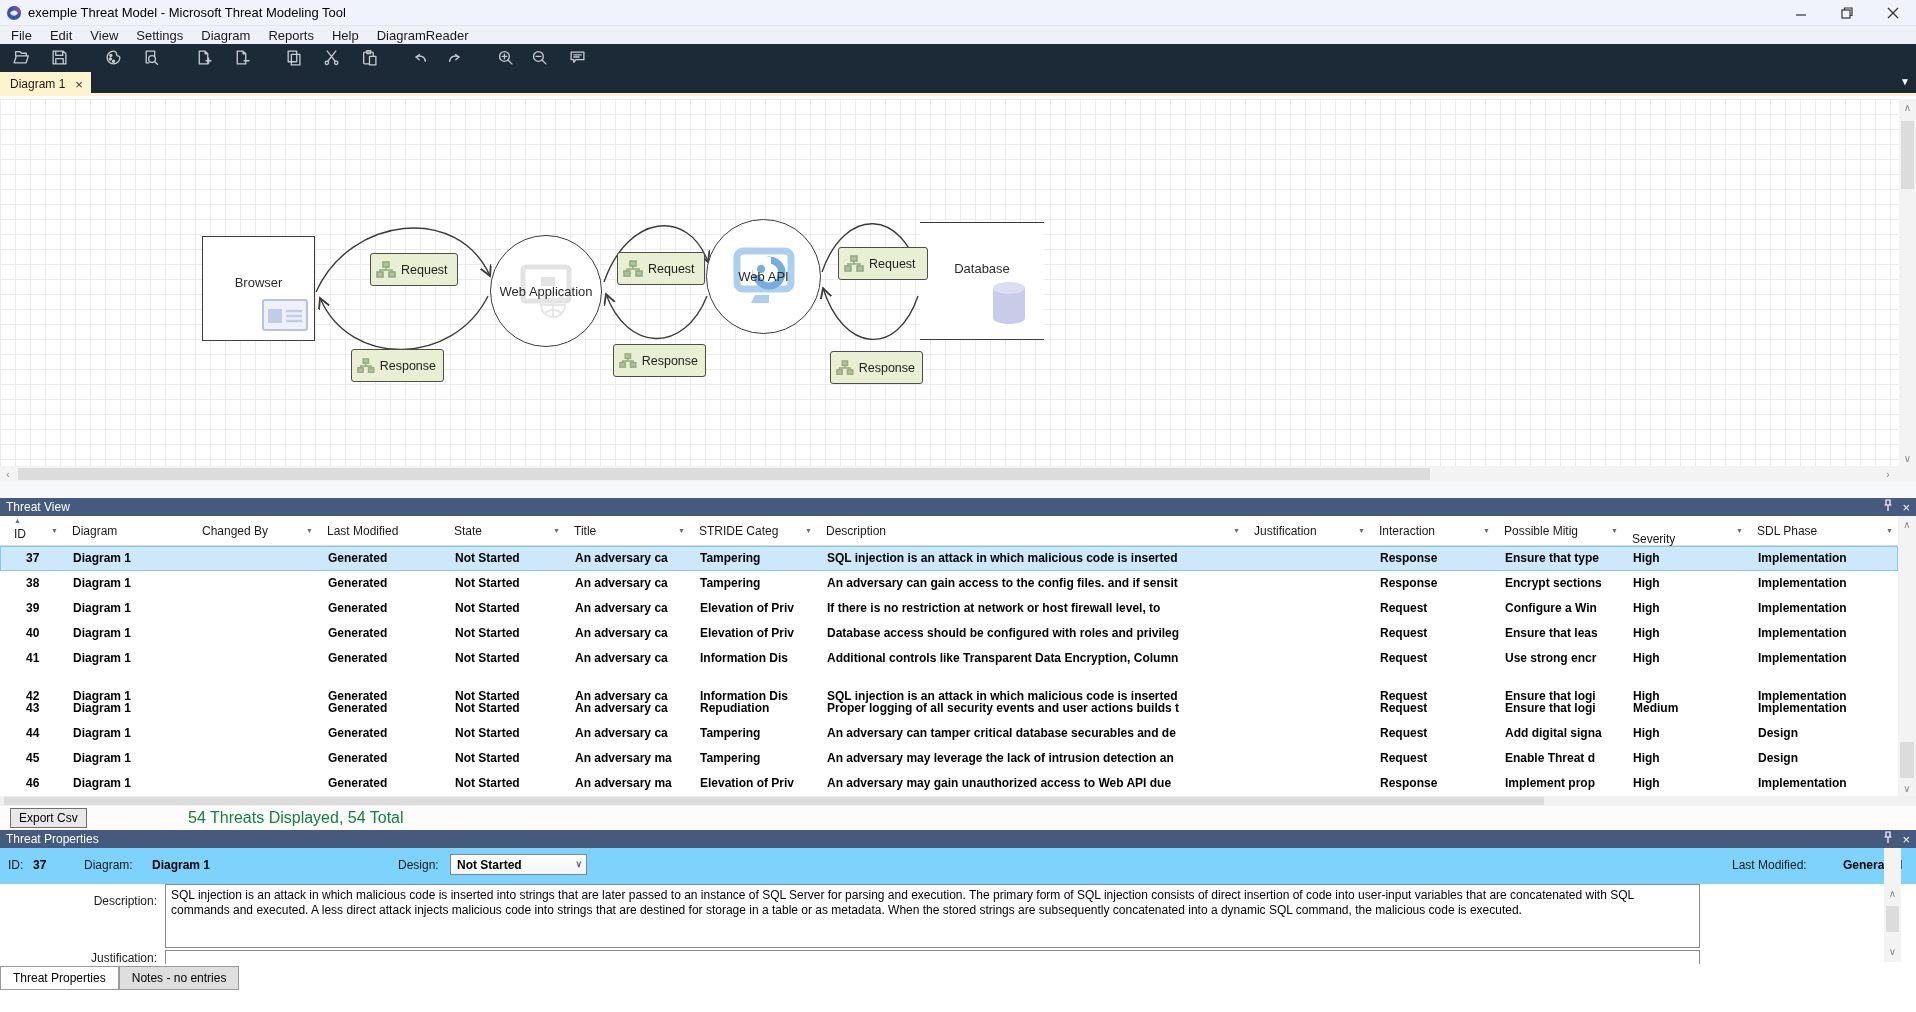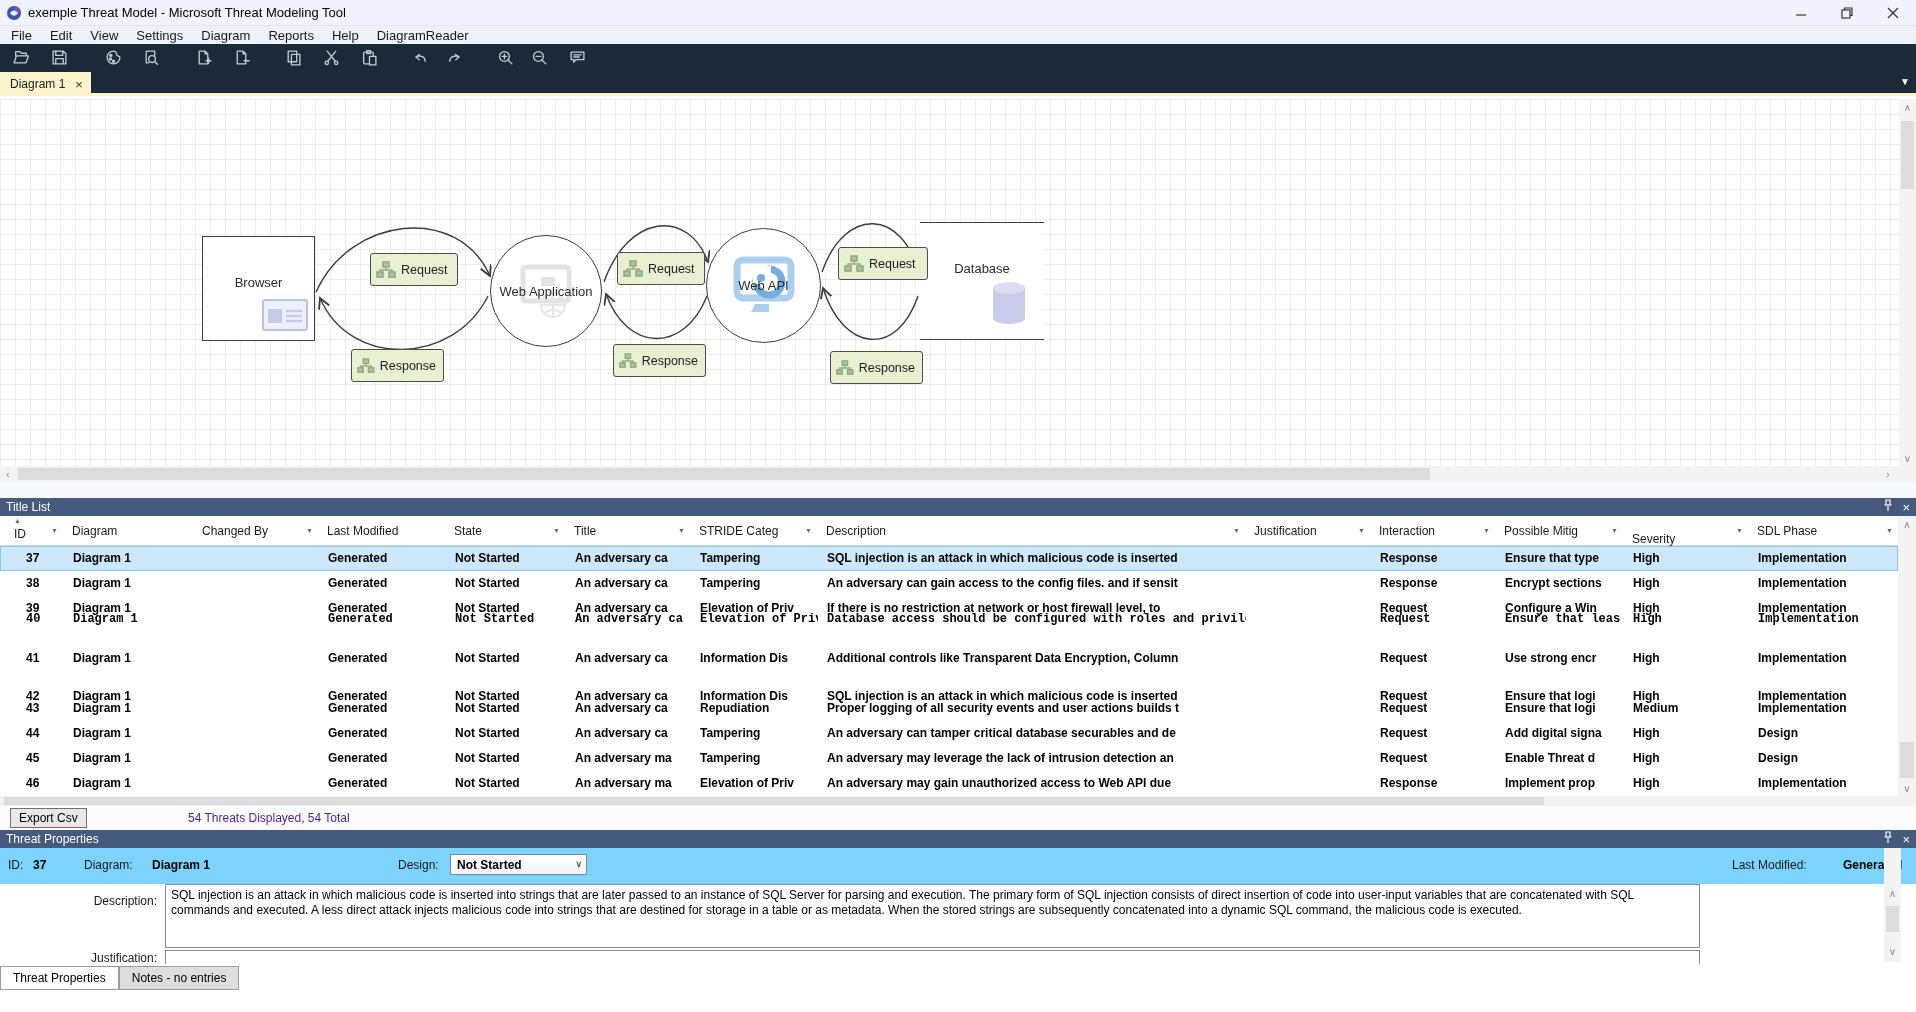--- a/index.html
+++ b/index.html
@@ -67,21 +67,21 @@
   .tl-rows { position:absolute; left:0; top:546px; width:1898px; height:250px; background:#fff; }
   .t-row { position:absolute; left:0; width:1898px; height:25px; display:flex; cursor:default; }
   .t-row.sel { background:#cde8fb; box-shadow:inset 0 0 0 1px #84c7ef; }
   .tcell { height:25px; line-height:25px; font-size:12px; font-weight:bold; color:#000; padding-left:9px; white-space:nowrap; overflow:hidden; flex:none; }
   .tcell-id { padding-left:26px; }
 
   .tl-vscroll { position:absolute; left:1898px; top:516px; width:18px; height:280px; background:#f3f3f3; }
   .tl-strip { position:absolute; left:0; top:796px; width:1916px; height:10px; background:#f1f1f1; }
   .tl-footer { position:absolute; left:0; top:806px; width:1916px; height:24px; background:#fcfcfc; display:flex; align-items:center; }
   .export-btn { margin-left:10px; height:20px; padding:0 8px; background:#e8e8e8; border:1px solid #707070; font-size:12px; color:#000; font-family:"Liberation Sans",sans-serif; cursor:pointer; }
-  .tl-summary { position:absolute; left:188px; font-size:12px; color:#4c1d95; }
+  .tl-summary { position:absolute; left:188px; font-size:16px; color:#15803d; }
 
   
   .tp-row1 { position:absolute; left:0; top:848px; width:1916px; height:36px; background:#7dd3fc; }
   .tp-label { position:absolute; font-size:12px; color:#1a1a1a; top:10px; }
   .tp-value { position:absolute; font-size:12px; font-weight:bold; color:#000; top:10px; }
   .combo { position:absolute; left:450px; top:6px; width:137px; height:21px; border:1px solid #7a8796; background:linear-gradient(#fff,#f1f3f5); display:flex; align-items:center; padding-left:6px; font-size:12px; font-weight:bold; cursor:pointer; }
   .combo .combo-arrow { position:absolute; right:4px; top:4px; font-size:9px; color:#5a6570; }
   .desc-label { position:absolute; width:120px; text-align:right; font-size:12px; color:#1a1a1a; }
   .desc-box { position:absolute; left:165px; top:884px; width:1535px; height:64px; border:1px solid #8a8a8a; background:#fff; font-family:"Liberation Sans",sans-serif; font-size:12px; line-height:15px; color:#000; padding:3px 5px; resize:none; overflow:hidden; }
   .just-line { position:absolute; left:165px; top:950px; width:1535px; height:14px; border:1px solid #8a8a8a; border-bottom:none; background:#fff; }
@@ -274,21 +274,21 @@
         <svg width="62" height="62" viewBox="0 0 62 62">
             <rect x="8" y="8" width="46" height="34" rx="3" fill="none" stroke="#e2e2e2" stroke-width="5"></rect>
             <rect x="26" y="18" width="14" height="9" fill="#e2e2e2"></rect>
             <circle cx="38" cy="46" r="12" fill="none" stroke="#e6e6e6" stroke-width="2"></circle>
             <path d="M26 46 H50 M38 34 V58 M30 38 C34 42 42 42 46 38 M30 54 C34 50 42 50 46 54" stroke="#e6e6e6" stroke-width="2" fill="none"></path>
           </svg>
       </span>
       <span class="node-label">Web Application</span>
     </div>
 
-    <div class="node node-circle" style="left:706px; top:129px; width:115px; height:115px;">
+    <div class="node node-circle" style="left:706px; top:120px; width:115px; height:115px;">
       <span class="wm">
         <svg width="66" height="60" viewBox="0 0 66 60">
             <rect x="6" y="6" width="54" height="38" rx="6" fill="none" stroke="#a9cdef" stroke-width="7"></rect>
             <path d="M24 50 h14 v8 h-18 z" fill="#a9cdef"></path>
             <circle cx="38" cy="28" r="13" fill="none" stroke="#6fa8dd" stroke-width="7"></circle>
             <rect x="22" y="12" width="18" height="18" fill="#fff"></rect>
             <circle cx="30" cy="24" r="4" fill="#6fa8dd"></circle>
           </svg>
       </span>
       <span class="node-label">Web API</span>
@@ -379,21 +379,21 @@
   </div>
 
   <div class="canvas-hscroll">
     <span class="scroll-arrow" style="left:0; top:0; width:16px; height:16px;">‹</span>
     <span class="scroll-thumb" style="left:18px; top:2px; width:1412px; height:12px;"></span>
     <span class="scroll-arrow" style="left:1880px; top:0; width:16px; height:16px;">›</span>
   </div>
   <div class="splitter-gap"></div>
 
   <div class="panel-bar" style="top:498px;">
-    <span>Title List</span>
+    <span>Threat View</span>
     <span class="bar-icons">
       <span><svg width="10" height="13" viewBox="0 0 10 13">
             <path d="M3 1 H7 V6 H3 Z M1.5 6 H8.5 M5 6 V12" stroke="#fff" stroke-width="1.2" fill="none"></path>
           </svg></span>
       <span class="bar-close">×</span>
     </span>
   </div>
 
   <div class="tl-header" id="tl-header">
       <div class="hcell hcell-id" style="width: 64px;">
@@ -487,21 +487,21 @@
         <div class="tcell" style="width: 120px;">Not Started</div>
         <div class="tcell" style="width: 125px;">An adversary ca</div>
         <div class="tcell" style="width: 127px;">Elevation of Priv</div>
         <div class="tcell" style="width: 428px;">If there is no restriction at network or host firewall level, to</div>
         <div class="tcell" style="width: 125px;"></div>
         <div class="tcell" style="width: 125px;">Request</div>
         <div class="tcell" style="width: 128px;">Configure a Win</div>
         <div class="tcell" style="width: 125px;">High</div>
         <div class="tcell" style="width: 150px;">Implementation</div>
       </div>
-      <div class="t-row" style="top: 61px; font-family: Liberation Mono, monospace;">
+      <div class="t-row" style="top: 75px;">
         <div class="tcell tcell-id" style="width: 64px;">40</div>
         <div class="tcell" style="width: 130px;">Diagram 1</div>
         <div class="tcell" style="width: 125px;"></div>
         <div class="tcell" style="width: 127px;">Generated</div>
         <div class="tcell" style="width: 120px;">Not Started</div>
         <div class="tcell" style="width: 125px;">An adversary ca</div>
         <div class="tcell" style="width: 127px;">Elevation of Priv</div>
         <div class="tcell" style="width: 428px;">Database access should be configured with roles and privileg</div>
         <div class="tcell" style="width: 125px;"></div>
         <div class="tcell" style="width: 125px;">Request</div>

